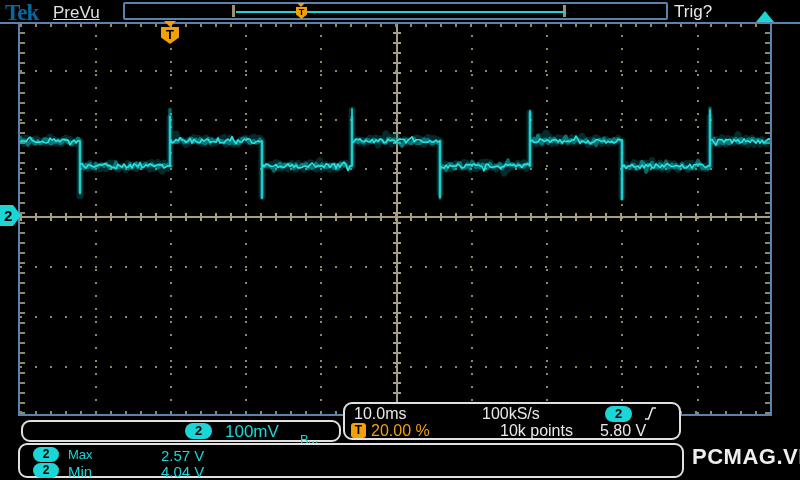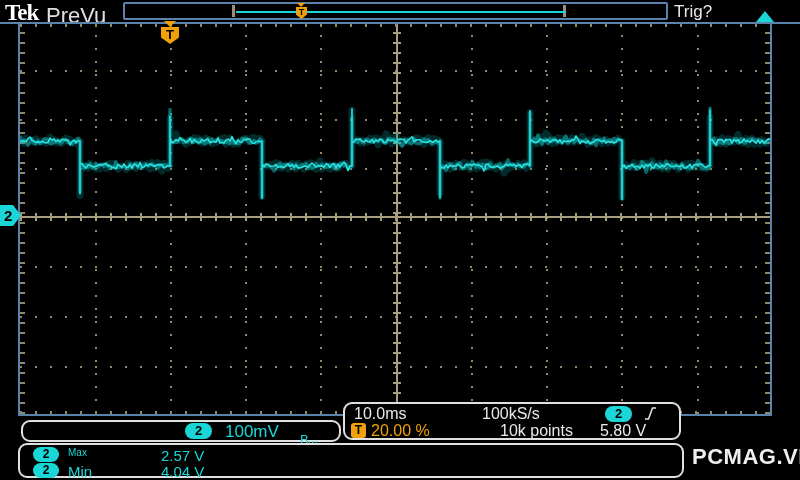--- a/index.html
+++ b/index.html
@@ -1,22 +1,22 @@
 <!DOCTYPE html>
 <html><head>
 <meta charset="utf-8">
 <style>
   html,body{margin:0;padding:0;background:#000;}
   body{width:800px;height:480px;position:relative;overflow:hidden;
        font-family:"Liberation Sans",sans-serif;-webkit-font-smoothing:none;}
   .abs{position:absolute;}
   
-  #tek-logo{left:5px;top:0px;color:#ffffff;font-family:"Liberation Serif",serif;
+  #tek-logo{left:5px;top:0px;color:#0369a1;font-family:"Liberation Serif",serif;
             font-size:23px;font-weight:bold;letter-spacing:-1px;}
-  #prevu{left:46px;top:3px;color:#e0e0e0;font-size:22px;}
+  #prevu{left:53px;top:3px;color:#e0e0e0;font-size:17px;text-decoration:underline;}
   #trig-status{left:674px;top:2px;color:#e8e8e8;font-size:17px;}
   
   #record-bar{left:123px;top:2px;width:545px;height:18px;border:2px solid #5b82ad;
               border-radius:2px;box-sizing:border-box;background:#000;}
   #record-window-line{left:111px;top:7px;width:330px;height:2px;background:#1bd6d6;}
   .bracket{top:1px;width:3px;height:12px;background:#9a9176;}
   
   .tri-down{width:0;height:0;border-left:6px solid transparent;border-right:6px solid transparent;
             border-top:6px solid #f2a007;}
   .t-shield{background:#f2a007;color:#000;font-weight:bold;text-align:center;
@@ -145,21 +145,21 @@
   </svg>
   <div class="abs" id="t-badge" style="left:6px;top:19px;">T</div>
   <div class="abs orange-txt" style="left:26px;top:18px;font-size:16px;">20.00 %</div>
   <div class="abs white-txt" style="left:155px;top:18px;font-size:16px;">10k points</div>
   <div class="abs white-txt" style="left:255px;top:18px;font-size:16px;">5.80 V</div>
 </div>
 
 <div class="abs white-box" id="meas-box">
   <div class="abs" style="left:0;top:2px;width:100%;height:15px;">
     <div class="abs ch-badge" style="left:13px;top:0;width:26px;height:15px;font-size:12px;line-height:15px;">2</div>
-    <div class="abs cyan-txt" style="left:48px;top:0;font-size:10px;">Max</div>
+    <div class="abs cyan-txt" style="left:48px;top:0;font-size:13px;">Max</div>
     <div class="abs cyan-txt" style="left:141px;top:0;font-size:15px;">2.57 V</div>
   </div>
   <div class="abs" style="left:0;top:17px;width:100%;height:15px;">
     <div class="abs ch-badge" style="left:13px;top:1px;width:26px;height:15px;font-size:12px;line-height:15px;">2</div>
     <div class="abs cyan-txt" style="left:48px;top:1px;font-size:15px;">Min</div>
     <div class="abs cyan-txt" style="left:141px;top:1px;font-size:15px;">4.04 V</div>
   </div>
 </div>
 
 <div class="abs" id="watermark">PCMAG.VN</div>

